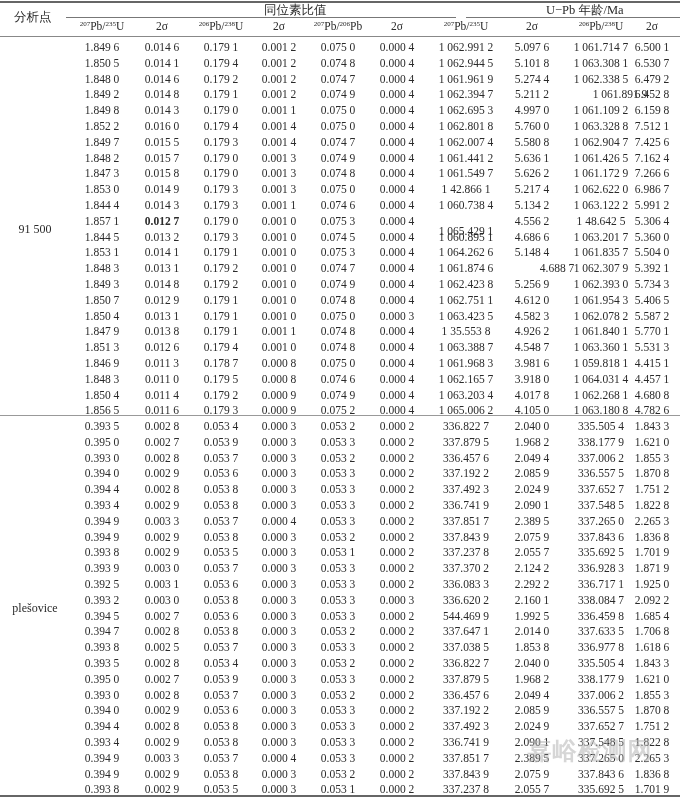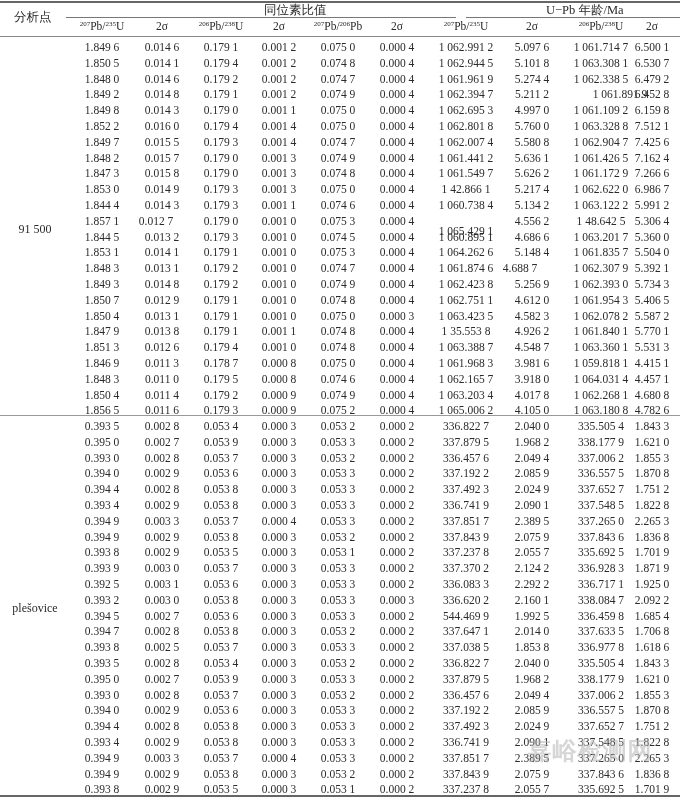--- a/index.html
+++ b/index.html
@@ -174,21 +174,21 @@
         <div class="cell" style="left: 239px; width: 80px;">0.001 1</div>
         <div class="cell" style="left: 298px; width: 80px;">0.074 6</div>
         <div class="cell" style="left: 357px; width: 80px;">0.000 4</div>
         <div class="cell" style="left: 426px; width: 80px;">1 060.738 4</div>
         <div class="cell" style="left: 492px; width: 80px;">5.134 2</div>
         <div class="cell" style="left: 561px; width: 80px;">1 063.122 2</div>
         <div class="cell" style="left: 612px; width: 80px;">5.991 2</div>
       </div>
       <div class="row" style="top: 212.8px;">
         <div class="cell" style="left: 62px; width: 80px;">1.857 1</div>
-        <div class="cell" style="left: 116px; width: 80px;">0.012 7</div>
+        <div class="cell" style="left: 122px; width: 80px; font-weight: bold;">0.012 7</div>
         <div class="cell" style="left: 181px; width: 80px;">0.179 0</div>
         <div class="cell" style="left: 239px; width: 80px;">0.001 0</div>
         <div class="cell" style="left: 298px; width: 80px;">0.075 3</div>
         <div class="cell" style="left: 357px; width: 80px;">0.000 4</div>
         <div class="cell" style="left: 426px; width: 80px; margin-top: 10px;">1 065.429 1</div>
         <div class="cell" style="left: 492px; width: 80px;">4.556 2</div>
         <div class="cell" style="left: 561px; width: 80px;">1 48.642 5</div>
         <div class="cell" style="left: 612px; width: 80px;">5.306 4</div>
       </div>
       <div class="row" style="top: 228.6px;">
@@ -216,21 +216,21 @@
         <div class="cell" style="left: 612px; width: 80px;">5.504 0</div>
       </div>
       <div class="row" style="top: 260.2px;">
         <div class="cell" style="left: 62px; width: 80px;">1.848 3</div>
         <div class="cell" style="left: 122px; width: 80px;">0.013 1</div>
         <div class="cell" style="left: 181px; width: 80px;">0.179 2</div>
         <div class="cell" style="left: 239px; width: 80px;">0.001 0</div>
         <div class="cell" style="left: 298px; width: 80px;">0.074 7</div>
         <div class="cell" style="left: 357px; width: 80px;">0.000 4</div>
         <div class="cell" style="left: 426px; width: 80px;">1 061.874 6</div>
-        <div class="cell" style="left: 480px; width: 80px;">4.688 7</div>
+        <div class="cell" style="left: 517px; width: 80px;">4.688 7</div>
         <div class="cell" style="left: 561px; width: 80px;">1 062.307 9</div>
         <div class="cell" style="left: 612px; width: 80px;">5.392 1</div>
       </div>
       <div class="row" style="top: 276px;">
         <div class="cell" style="left: 62px; width: 80px;">1.849 3</div>
         <div class="cell" style="left: 122px; width: 80px;">0.014 8</div>
         <div class="cell" style="left: 181px; width: 80px;">0.179 2</div>
         <div class="cell" style="left: 239px; width: 80px;">0.001 0</div>
         <div class="cell" style="left: 298px; width: 80px;">0.074 9</div>
         <div class="cell" style="left: 357px; width: 80px;">0.000 4</div>

